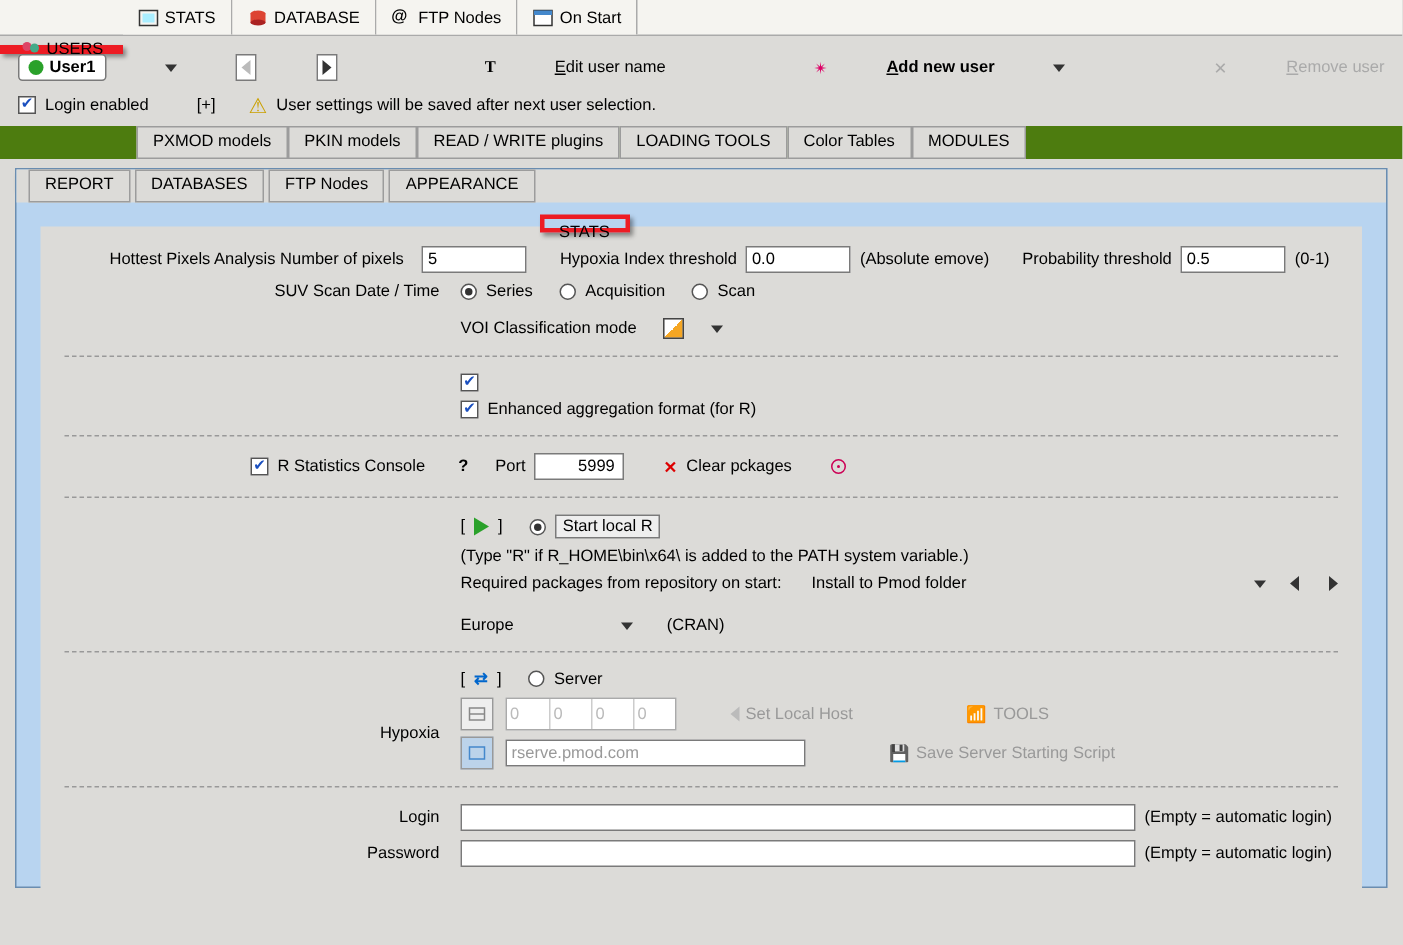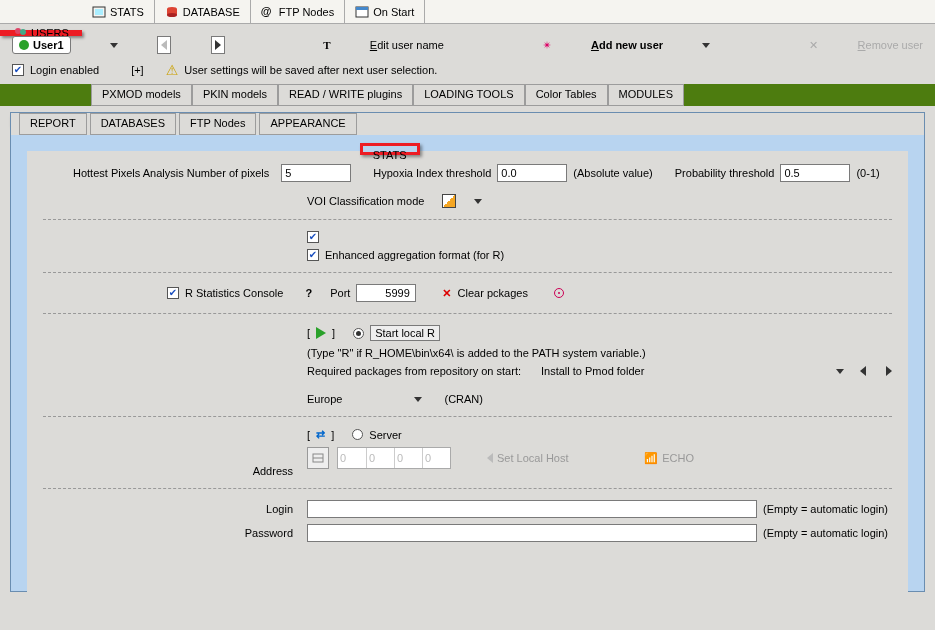--- a/index.html
+++ b/index.html
@@ -174,27 +174,38 @@
     <div class="sub-tab sel red-box">STATS</div>
   </div>
   <div class="inner-body">
 
     <div class="form-row">
       <span class="label-r" style="min-width:auto;padding-left:30px;">Hottest Pixels Analysis Number of pixels</span>
       <input class="inp" style="width: 70px;" value="5">
       <span style="width:10px"></span>
       <span>Hypoxia Index threshold</span>
       <input class="inp" style="width: 70px;" value="0.0">
-      <span>(Absolute value)</span>
+      <span>(Absolute emove)</span>
       <span style="width:10px"></span>
       <span>Probability threshold</span>
       <input class="inp" style="width: 70px;" value="0.5">
       <span>(0-1)</span>
     </div>
 
+    <div class="form-row">
+      <span class="group-label" style="width:258px;">SUV Scan Date / Time</span>
+      <span class="radio checked"></span>
+      <span>Series</span>
+      <span style="width:6px"></span>
+      <span class="radio"></span>
+      <span>Acquisition</span>
+      <span style="width:6px"></span>
+      <span class="radio"></span>
+      <span>Scan</span>
+    </div>
 
     <div class="form-row" style="margin-top:6px;">
       <span style="width:258px;"></span>
       <span>VOI Classification mode</span>
       <span style="width:6px"></span>
       <span class="voi-sq"></span>
       <span style="width:6px"></span>
       <span class="tri-down"></span>
     </div>
 
@@ -272,21 +283,21 @@
       <span style="width:258px;"></span>
       <span>[</span>
       <span style="color:#06c;font-weight:bold;">⇄</span>
       <span>]</span>
       <span style="width:6px"></span>
       <span class="radio"></span>
       <span>Server</span>
     </div>
 
     <div class="form-row" style="align-items:flex-start;">
-      <span class="group-label" style="width:258px; padding-top:18px;">Address</span>
+      <span class="group-label" style="width:258px; padding-top:18px;">Hypoxia</span>
       <div>
         <div style="display:flex;align-items:center;gap:8px;">
           <span class="btn-sq">
             <svg width="14" height="14">
                 <rect x="2" y="3" width="10" height="8" fill="none" stroke="#888"></rect>
                 <line x1="2" y1="7" x2="12" y2="7" stroke="#888"></line>
               </svg>
           </span>
           <span class="ip-box">
             <input value="0" style="">
@@ -295,21 +306,34 @@
             <input value="0" style="">
           </span>
           <span style="width:20px"></span>
           <span class="link-ghost">
             <span class="nav-tri-l g"></span>
             <span>Set Local Host</span>
           </span>
           <span style="width:60px"></span>
           <span class="link-ghost">
             <span>📶</span>
-            <span>ECHO</span>
+            <span>TOOLS</span>
+          </span>
+        </div>
+        <div style="display:flex;align-items:center;gap:8px;margin-top:4px;">
+          <span class="btn-sq" style="background:#bcd3ea;">
+            <svg width="14" height="14">
+                <rect x="2" y="3" width="10" height="8" fill="none" stroke="#48c"></rect>
+              </svg>
+          </span>
+          <input class="inp ghost" style="width: 200px;" value="rserve.pmod.com">
+          <span style="width:40px"></span>
+          <span class="link-ghost">
+            <span>💾</span>
+            <span>Save Server Starting Script</span>
           </span>
         </div>
       </div>
     </div>
 
     <div class="dashed-sep"></div>
 
     <div class="form-row">
       <span class="group-label" style="width:258px;">Login</span>
       <input class="inp" style="width: 450px;">

